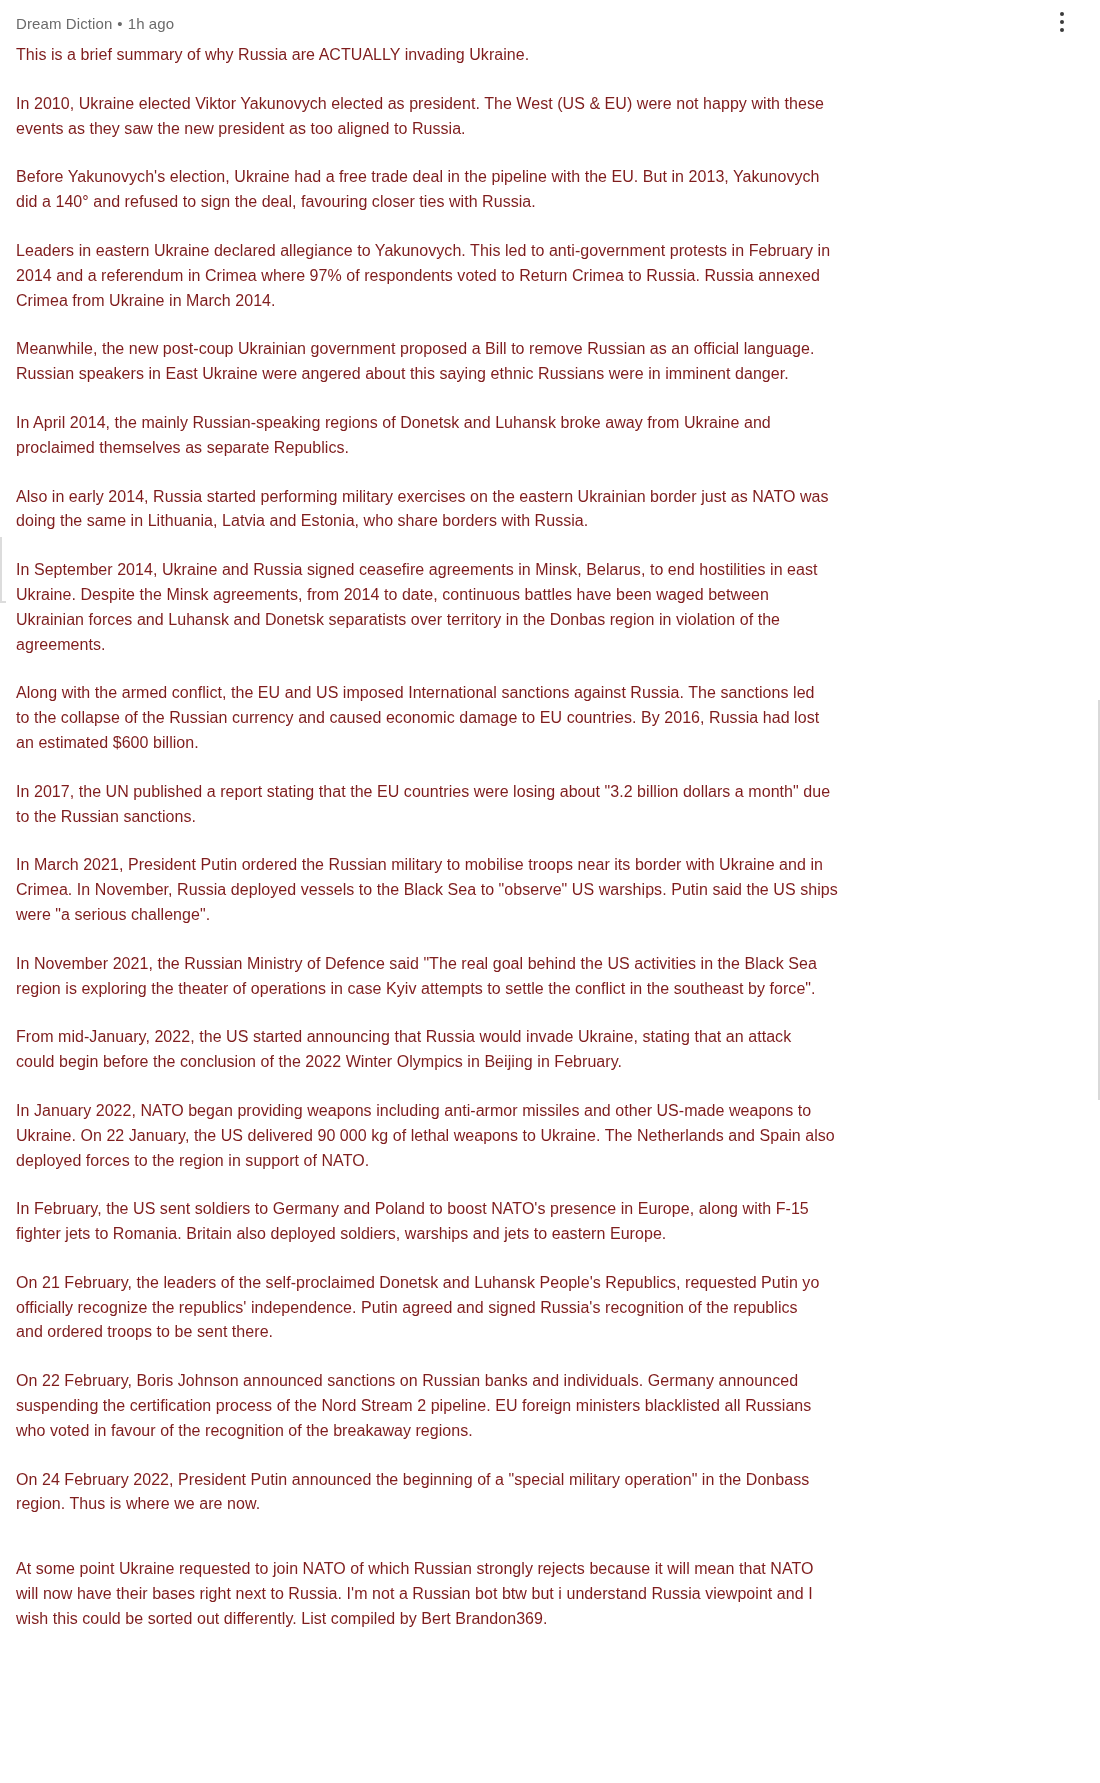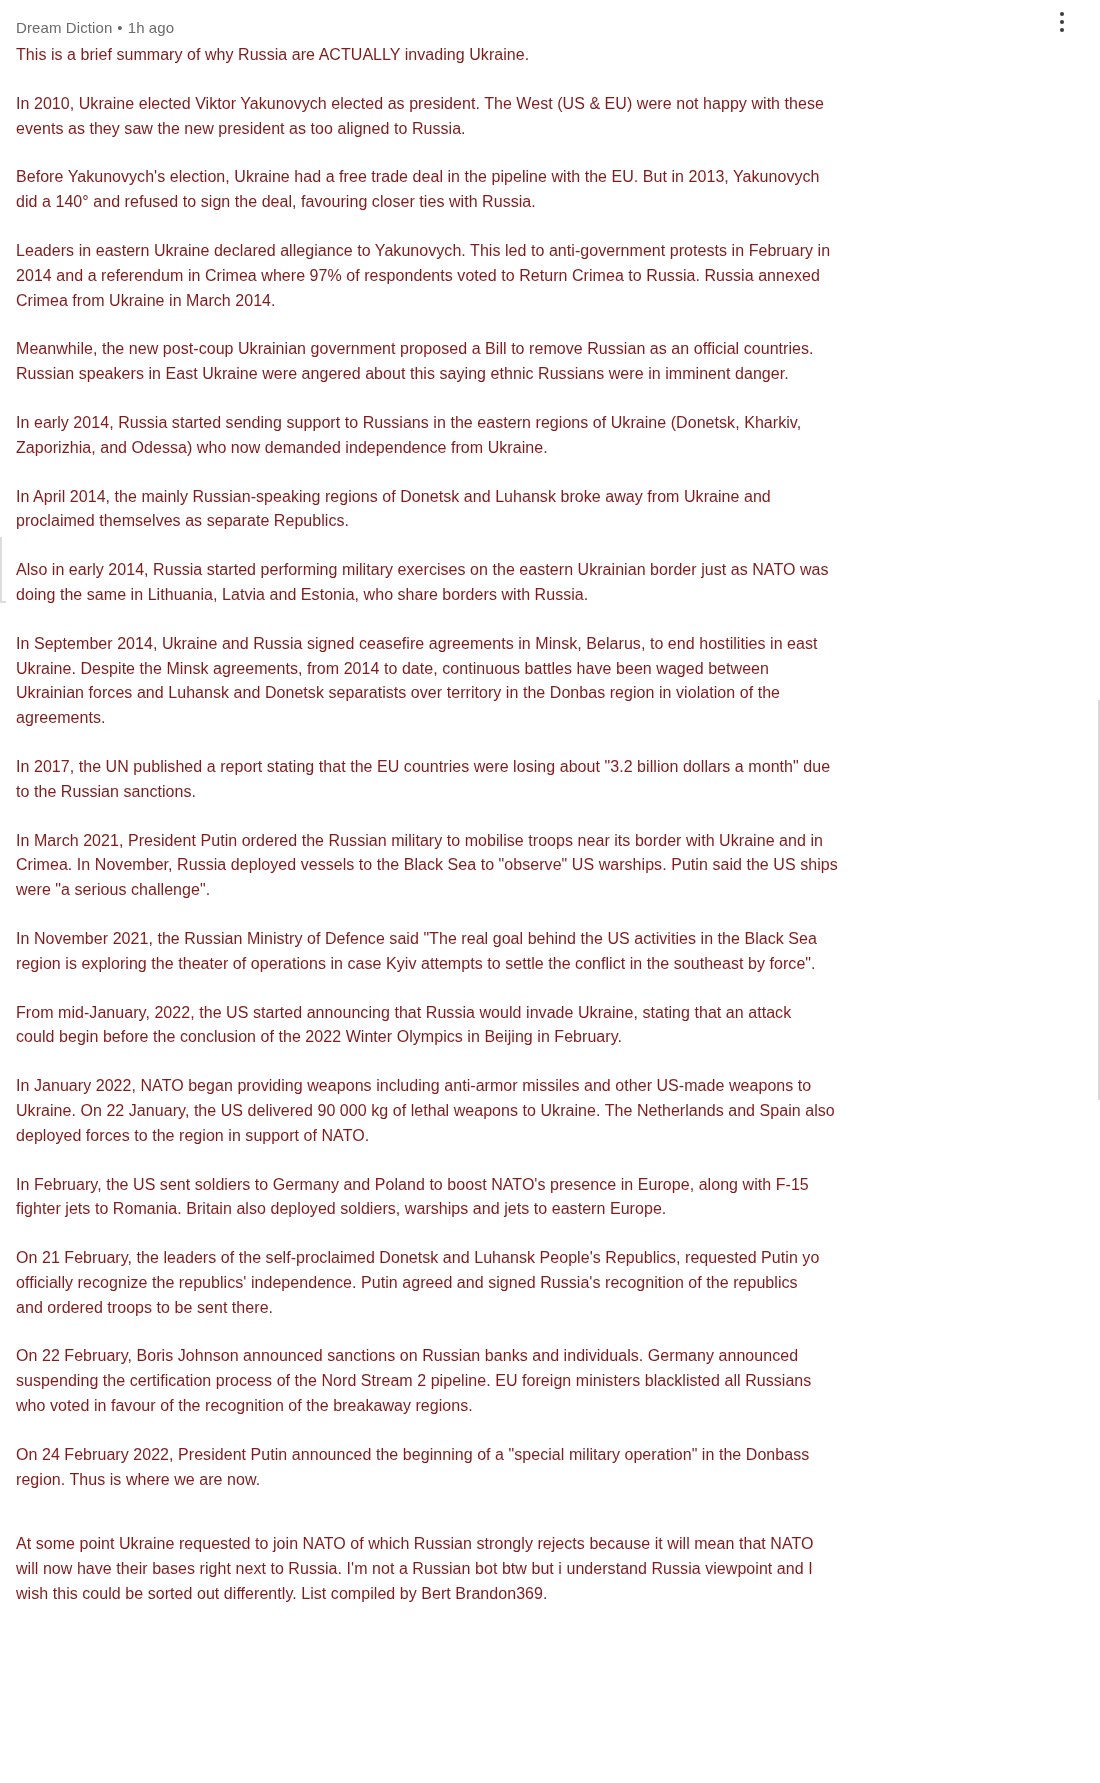--- a/index.html
+++ b/index.html
@@ -11,21 +11,21 @@
   .post {
     position: relative;
     width: 1100px;
     box-sizing: border-box;
     padding: 8px 16px 30px 16px;
     background: #ffffff;
   }
   .post-header {
     display: flex;
     justify-content: space-between;
-    align-items: flex-end;
+    align-items: center;
     margin-bottom: 7px;
   }
   .meta {
     font-size: 15px;
     color: #6b6b6b;
     letter-spacing: 0.1px;
     padding-top: 2px;
   }
   .meta .sep {
     margin: 0 5px;
@@ -103,32 +103,33 @@
 
   <div class="post-body">
     <p>This is a brief summary of why Russia are ACTUALLY invading Ukraine.</p>
     <p>In 2010, Ukraine elected Viktor Yakunovych elected as president. The West (US &amp; EU) were not happy with these
 events as they saw the new president as too aligned to Russia.</p>
     <p>Before Yakunovych's election, Ukraine had a free trade deal in the pipeline with the EU. But in 2013, Yakunovych
 did a 140° and refused to sign the deal, favouring closer ties with Russia.</p>
     <p>Leaders in eastern Ukraine declared allegiance to Yakunovych. This led to anti-government protests in February in
 2014 and a referendum in Crimea where 97% of respondents voted to Return Crimea to Russia. Russia annexed
 Crimea from Ukraine in March 2014.</p>
-    <p>Meanwhile, the new post-coup Ukrainian government proposed a Bill to remove Russian as an official countries.
+    <p>Meanwhile, the new post-coup Ukrainian government proposed a Bill to remove Russian as an official language.
 Russian speakers in East Ukraine were angered about this saying ethnic Russians were in imminent danger.</p>
-    <p>In early 2014, Russia started sending support to Russians in the eastern regions of Ukraine (Donetsk, Kharkiv,
-Zaporizhia, and Odessa) who now demanded independence from Ukraine.</p>
     <p>In April 2014, the mainly Russian-speaking regions of Donetsk and Luhansk broke away from Ukraine and
 proclaimed themselves as separate Republics.</p>
     <p>Also in early 2014, Russia started performing military exercises on the eastern Ukrainian border just as NATO was
 doing the same in Lithuania, Latvia and Estonia, who share borders with Russia.</p>
     <p>In September 2014, Ukraine and Russia signed ceasefire agreements in Minsk, Belarus, to end hostilities in east
 Ukraine. Despite the Minsk agreements, from 2014 to date, continuous battles have been waged between
 Ukrainian forces and Luhansk and Donetsk separatists over territory in the Donbas region in violation of the
 agreements.</p>
+    <p>Along with the armed conflict, the EU and US imposed International sanctions against Russia. The sanctions led
+to the collapse of the Russian currency and caused economic damage to EU countries. By 2016, Russia had lost
+an estimated $600 billion.</p>
     <p>In 2017, the UN published a report stating that the EU countries were losing about "3.2 billion dollars a month" due
 to the Russian sanctions.</p>
     <p>In March 2021, President Putin ordered the Russian military to mobilise troops near its border with Ukraine and in
 Crimea. In November, Russia deployed vessels to the Black Sea to "observe" US warships. Putin said the US ships
 were "a serious challenge".</p>
     <p>In November 2021, the Russian Ministry of Defence said "The real goal behind the US activities in the Black Sea
 region is exploring the theater of operations in case Kyiv attempts to settle the conflict in the southeast by force".</p>
     <p>From mid-January, 2022, the US started announcing that Russia would invade Ukraine, stating that an attack
 could begin before the conclusion of the 2022 Winter Olympics in Beijing in February.</p>
     <p>In January 2022, NATO began providing weapons including anti-armor missiles and other US-made weapons to

